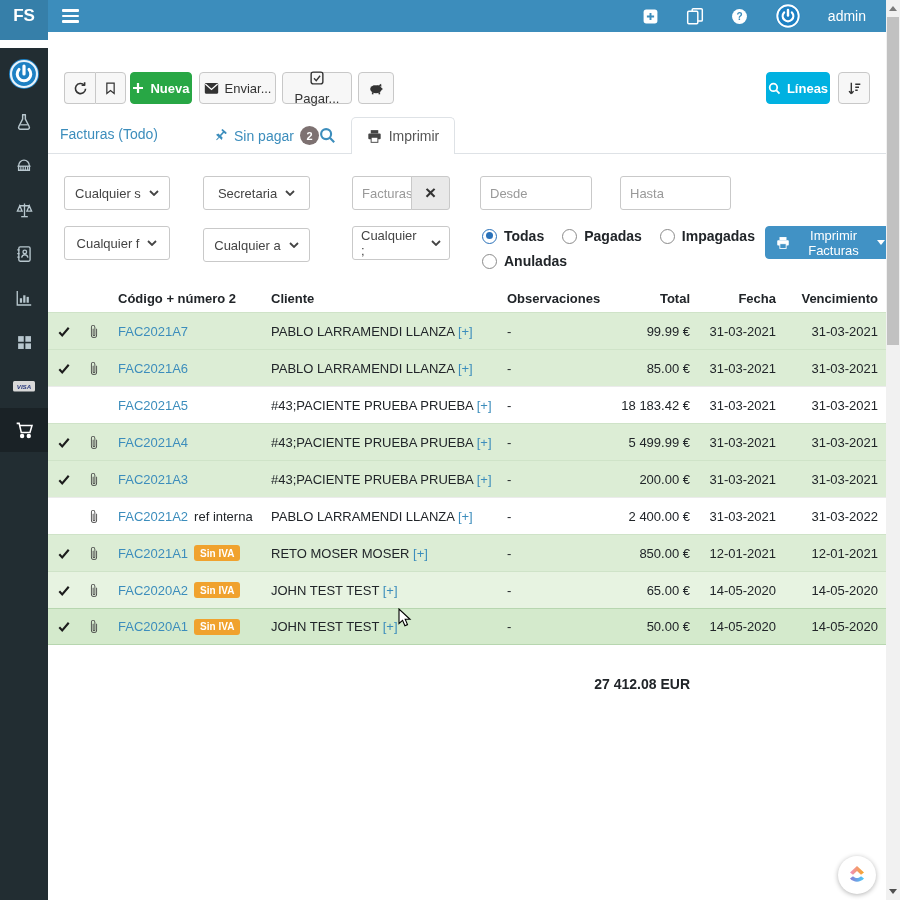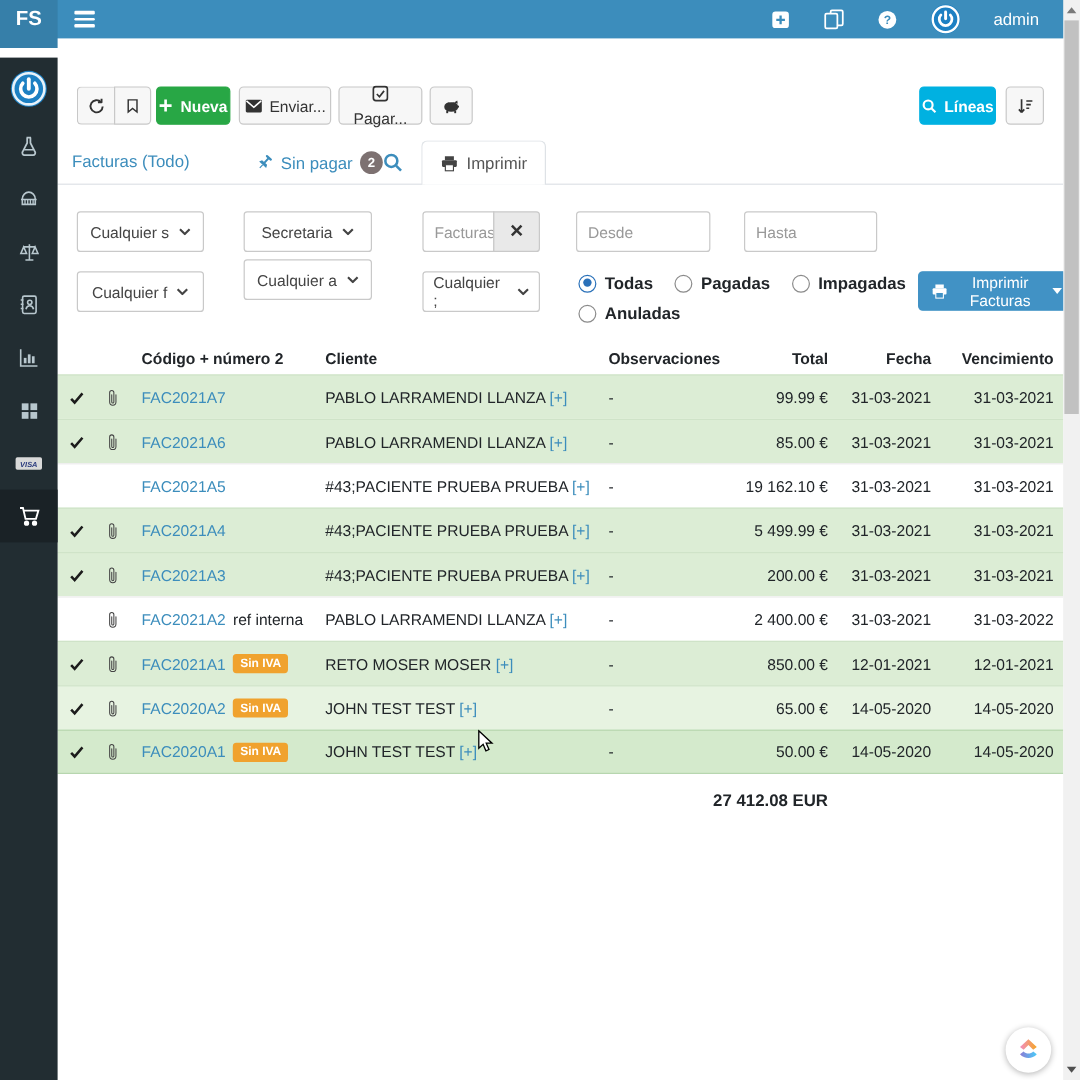--- a/index.html
+++ b/index.html
@@ -59,21 +59,21 @@
   
   .sel { position:absolute; height:34px; border:1px solid #c9c9c9; border-radius:3px; background:#fff; display:flex; align-items:center; justify-content:center; gap:8px; font-size:13px; color:#444; cursor:pointer; padding:0 8px; }
   .inp { position:absolute; height:34px; border:1px solid #c9c9c9; border-radius:3px; background:#fff; font-size:13px; color:#999; display:flex; align-items:center; padding:0 9px; }
   .f-s1 { left:16px;  top:128px; width:106px; }
   .f-s2 { left:155px; top:128px; width:107px; }
   .f-q  { left:304px; top:128px; width:60px; border-radius:3px 0 0 3px; }
   .f-x  { position:absolute; left:363px; top:128px; width:39px; height:34px; background:#e9e9e9; border:1px solid #c9c9c9; border-radius:0 3px 3px 0; display:flex; align-items:center; justify-content:center; font-size:19px; font-weight:bold; color:#333; cursor:pointer; }
   .f-from { left:432px; top:128px; width:112px; }
   .f-to   { left:572px; top:128px; width:111px; }
   .f-s3 { left:16px;  top:178px; width:106px; }
-  .f-s4 { left:155px; top:168px; width:107px; }
+  .f-s4 { left:155px; top:180px; width:107px; }
   .f-s5 { left:304px; top:178px; width:98px; }
 
   .radios { position:absolute; left:434px; top:180px; width:290px; display:flex; flex-wrap:wrap; column-gap:18px; row-gap:9px; }
   .radio-item { display:flex; align-items:center; gap:7px; cursor:pointer; }
   .radio-dot { width:15px; height:15px; border-radius:50%; border:1.5px solid #8b8b8b; position:relative; background:#fff; }
   .radio-item.checked .radio-dot { border-color:#2a71b9; }
   .radio-item.checked .radio-dot::after { content:""; position:absolute; left:2.5px; top:2.5px; width:7px; height:7px; border-radius:50%; background:#2a71b9; }
   .radio-label { font-size:14px; font-weight:bold; color:#212529; }
 
   .print-btn { position:absolute; left:717px; top:178px; width:131px; height:33px; border-radius:4px; font-size:13px; gap:8px; }
@@ -94,21 +94,21 @@
   .row-green { background:#dcedd5; border-top:1px solid #cfe3c8; }
   .row-green-alt { background:#e7f3e1; border-top:1px solid #cfe3c8; }
   .row-green-hover { background:#d4eacc; border-top:1px solid #b7d6af; border-bottom:1px solid #b7d6af; }
   .row-white { background:#fff; border-top:1px solid #ebebeb; }
   a.link { color:#3c8dbc; text-decoration:none; cursor:pointer; }
   .code-suffix { color:#212529; }
   .badge-siniva { background:#f0a22e; color:#fff; font-size:10px; font-weight:bold; padding:2.5px 6px; border-radius:3px; white-space:nowrap; }
 
   .summary { position:absolute; left:300px; top:606px; width:342px; text-align:right; }
   .summary-label { font-size:13.5px; color:#212529; }
-  .summary-value { font-size:14px; font-weight:bold; margin-top:5px; }
+  .summary-value { font-size:14px; font-weight:bold; margin-top:22px; }
 
   
   .scrollbar { position:absolute; right:0; top:0; width:14px; height:900px; background:#f1f1f1; z-index:20; }
   .sb-thumb { position:absolute; left:1px; top:17px; width:12px; height:328px; background:#c1c1c1; }
   .sb-up, .sb-down { position:absolute; left:3px; width:0; height:0; border-left:4px solid transparent; border-right:4px solid transparent; }
   .sb-up { top:6px; border-bottom:5px solid #7a7a7a; }
   .sb-down { bottom:6px; border-top:5px solid #505050; }
 
   
   .float-btn { position:absolute; left:838px; top:856px; width:38px; height:38px; border-radius:50%; background:#fff; box-shadow:0 1px 5px rgba(0,0,0,.3); display:flex; align-items:center; justify-content:center; cursor:pointer; z-index:15; }
@@ -517,21 +517,21 @@
       </div>
       <div class="c-code">
         <a class="link">FAC2021A5</a>
 
       </div>
       <div class="c-client">
         <span>#43;PACIENTE PRUEBA PRUEBA </span>
         <a class="link">[+]</a>
       </div>
       <div class="c-obs">-</div>
-      <div class="c-total">19 162.10 €</div>
+      <div class="c-total">18 183.42 €</div>
       <div class="c-fecha">31-03-2021</div>
       <div class="c-venc">31-03-2021</div>
     </div>
         <div class="trow row-green">
       <div class="c-check">
         <span style="visibility: visible;">
           <svg width="14" height="13" viewBox="0 0 16 16" fill="none" stroke="#1c1c1c" stroke-width="2.6">
                 <path d="M2.2 9l3.6 3.8L13.8 3.4"></path>
               </svg>
         </span>

